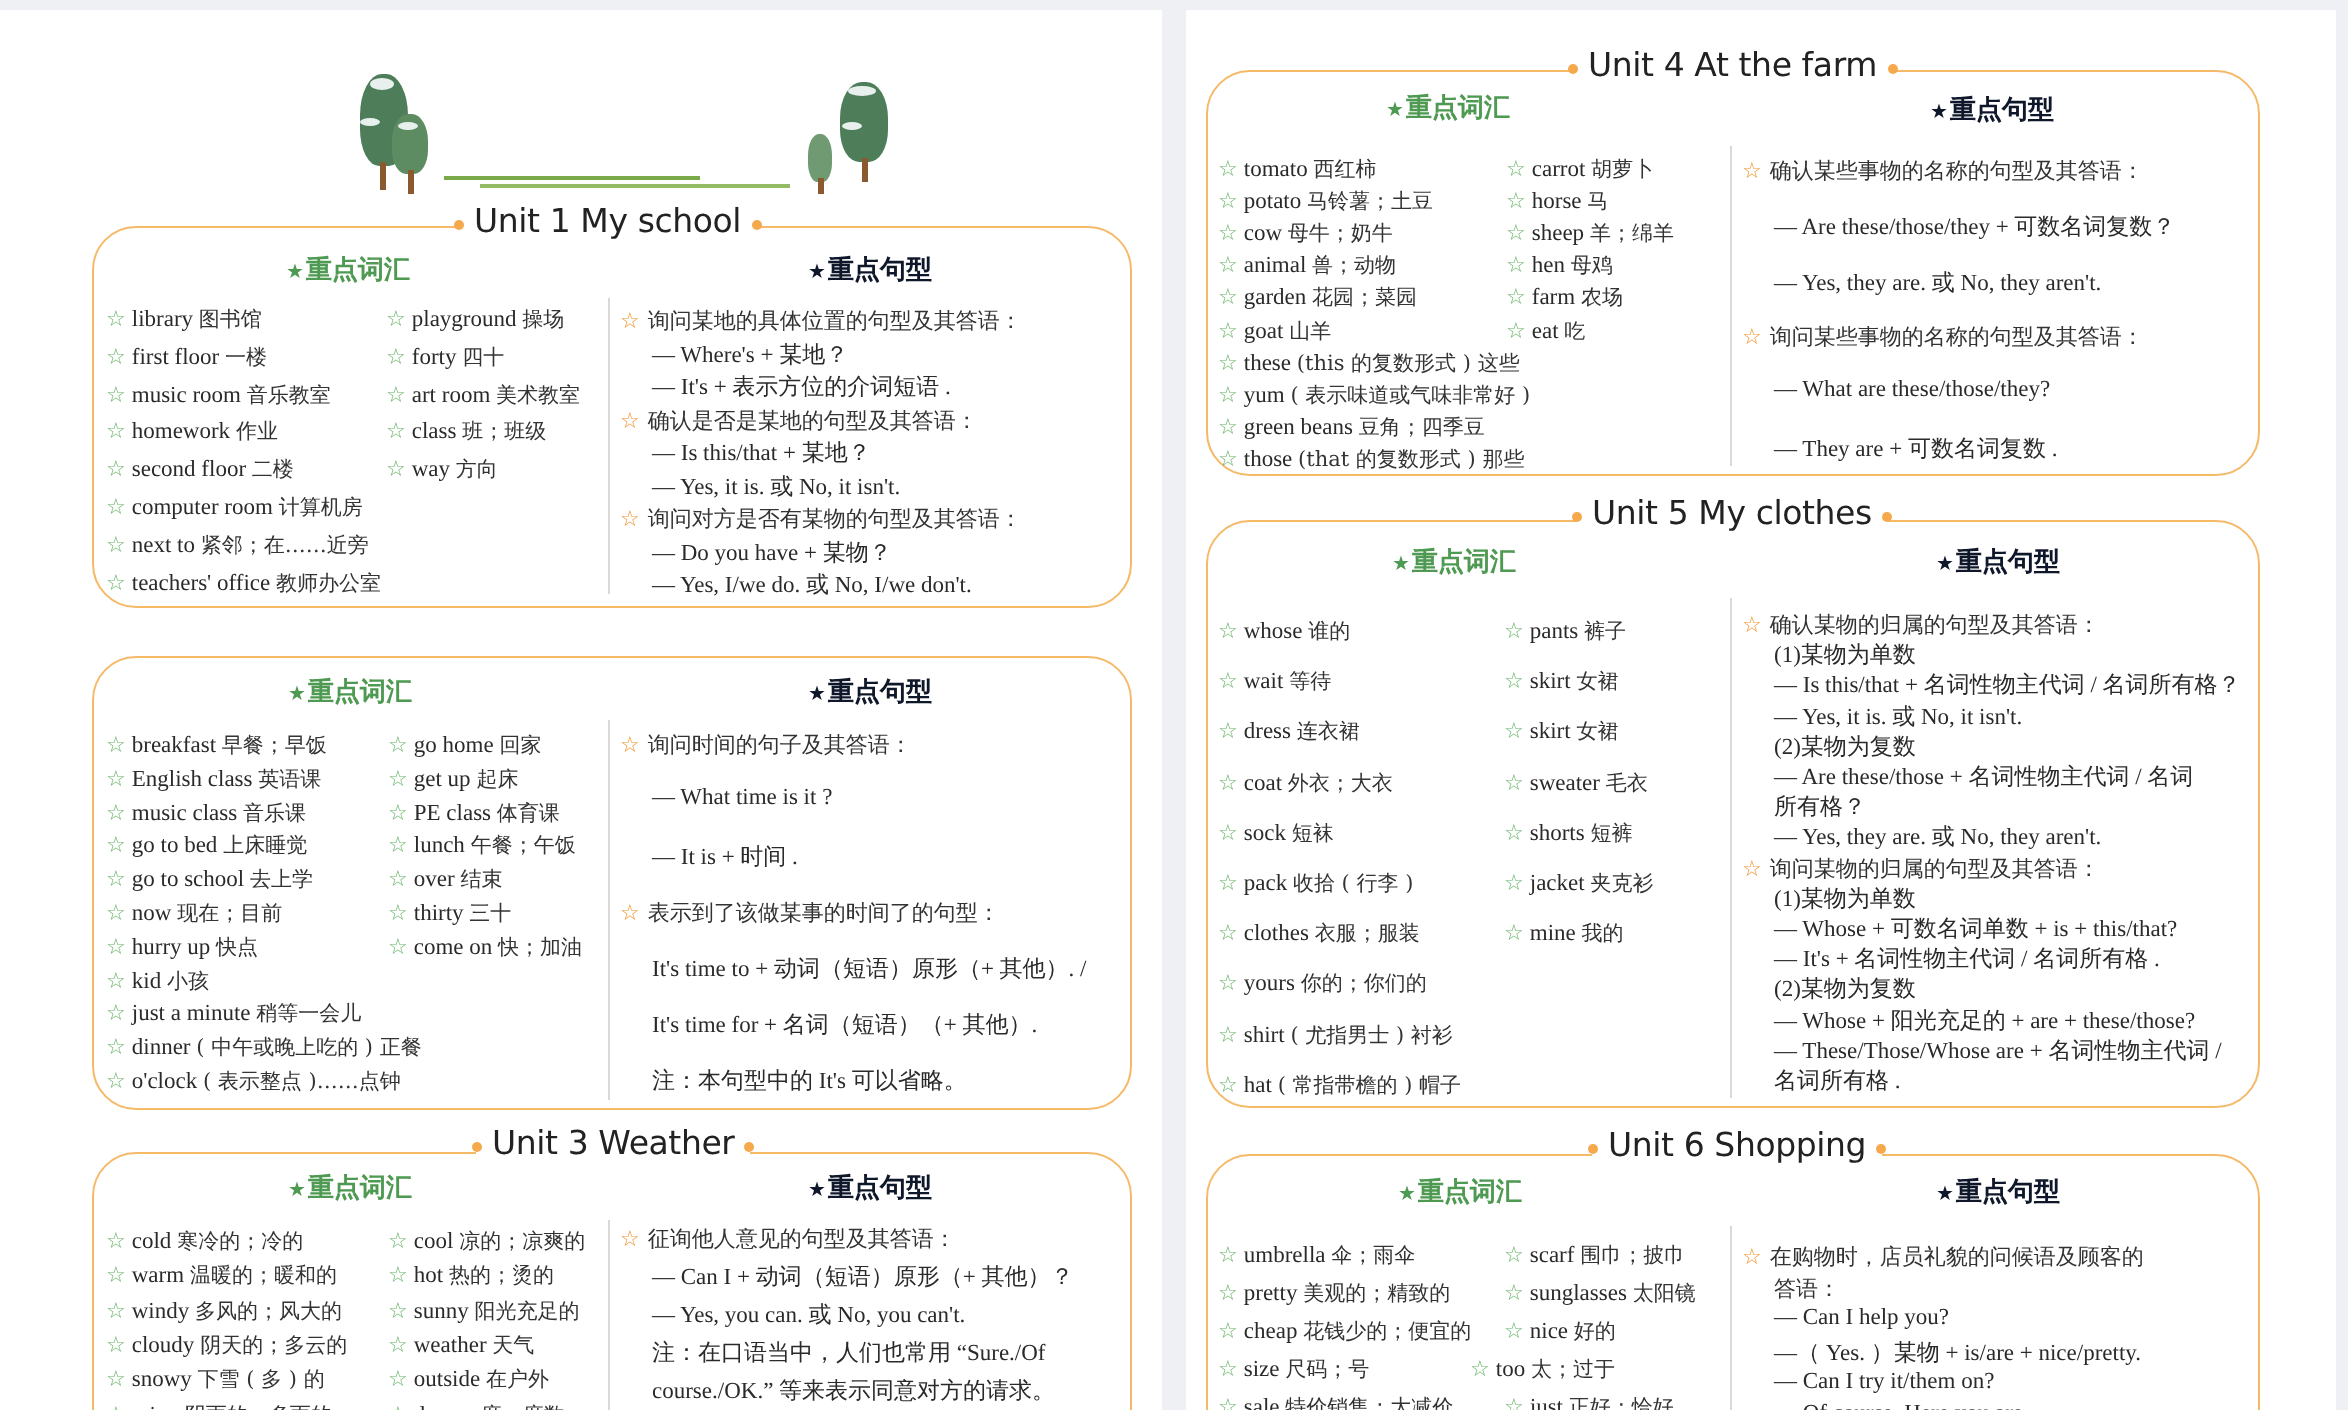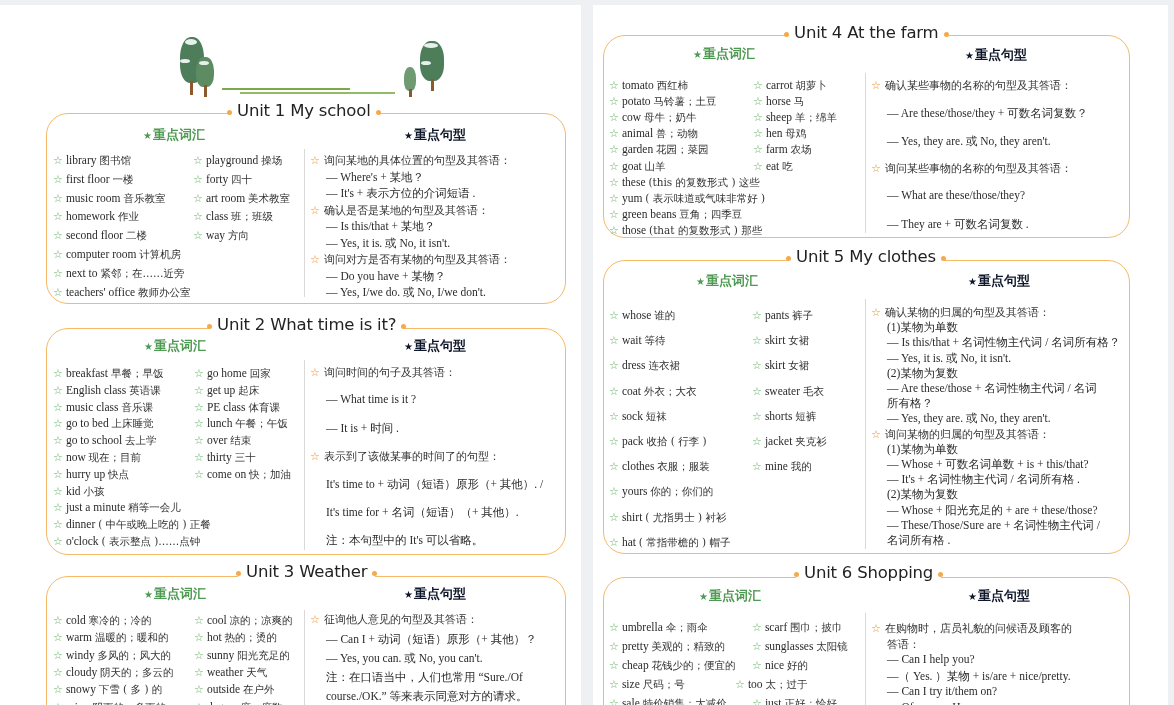--- a/index.html
+++ b/index.html
@@ -105,21 +105,20 @@
       <div class="ln ind" style="top:66px;">— Is this/that  + 某地？</div>
       <div class="ln ind" style="top:82.5px;">— Yes, it is. 或 No, it isn't.</div>
       <div class="ln head" style="top:99px;"><span class="star-o">☆</span><span>询问对方是否有某物的句型及其答语：</span></div>
       <div class="ln ind" style="top:115.5px;">— Do you have + 某物？</div>
       <div class="ln ind" style="top:132px;">— Yes, I/we do. 或 No, I/we don't.</div>
     </div>
   </div>
 
   <div class="unit" style="left:46px;top:310px;width:520px;height:240px;">
     <div class="unit-box" style="top:13px;"></div>
-    <div class="unit-title" style="left:163px;">Unit 2   What time is it?</div>
     <div class="sec-head vocab-head" style="left:98px;top:22px;"><span class="s">★</span><span>重点词汇</span></div>
     <div class="sec-head sent-head" style="left:358px;top:22px;"><span class="s">★</span><span>重点句型</span></div>
     <div class="divider" style="left:258px;top:45px;height:190px;"></div>
     <div class="vocab" style="left:7px;top:50px;line-height:16.8px;">
       <div class="row" style="left:0;top:0;"><span class="star-g">☆</span><span>breakfast</span> <span class="zh">早餐；早饭</span></div>
       <div class="row" style="left:141px;top:0;"><span class="star-g">☆</span><span>go home</span> <span class="zh">回家</span></div>
       <div class="row" style="left:0;top:16.8px;"><span class="star-g">☆</span><span>English class</span> <span class="zh">英语课</span></div>
       <div class="row" style="left:141px;top:16.8px;"><span class="star-g">☆</span><span>get up</span> <span class="zh">起床</span></div>
       <div class="row" style="left:0;top:33.6px;"><span class="star-g">☆</span><span>music class</span> <span class="zh">音乐课</span></div>
       <div class="row" style="left:141px;top:33.6px;"><span class="star-g">☆</span><span>PE class</span> <span class="zh">体育课</span></div>
@@ -247,21 +246,21 @@
       <div class="ln ind" style="top:60.8px;">(2)某物为复数</div>
       <div class="ln ind" style="top:76px;">— Are these/those + 名词性物主代词 / 名词</div>
       <div class="ln ind" style="top:91.2px;">   所有格？</div>
       <div class="ln ind" style="top:106.4px;">— Yes, they are. 或 No, they aren't.</div>
       <div class="ln head" style="top:121.6px;"><span class="star-o">☆</span><span>询问某物的归属的句型及其答语：</span></div>
       <div class="ln ind" style="top:136.8px;">(1)某物为单数</div>
       <div class="ln ind" style="top:152px;">— Whose + 可数名词单数 + is + this/that?</div>
       <div class="ln ind" style="top:167.2px;">— It's + 名词性物主代词 / 名词所有格 .</div>
       <div class="ln ind" style="top:182.4px;">(2)某物为复数</div>
       <div class="ln ind" style="top:197.6px;">— Whose + 阳光充足的 + are + these/those?</div>
-      <div class="ln ind" style="top:212.8px;">— These/Those/Sure are + 名词性物主代词 /</div>
+      <div class="ln ind" style="top:212.8px;">— These/Those/Whose are + 名词性物主代词 /</div>
       <div class="ln ind" style="top:228px;">   名词所有格 .</div>
     </div>
   </div>
 
   <div class="unit" style="left:10px;top:558px;width:527px;height:200px;">
     <div class="unit-box" style="top:14px;"></div>
     <div class="unit-title" style="left:193px;">Unit 6  Shopping</div>
     <div class="sec-head vocab-head" style="left:96px;top:24px;"><span class="s">★</span><span>重点词汇</span></div>
     <div class="sec-head sent-head" style="left:365px;top:24px;"><span class="s">★</span><span>重点句型</span></div>
     <div class="divider" style="left:262px;top:50px;height:150px;"></div>

